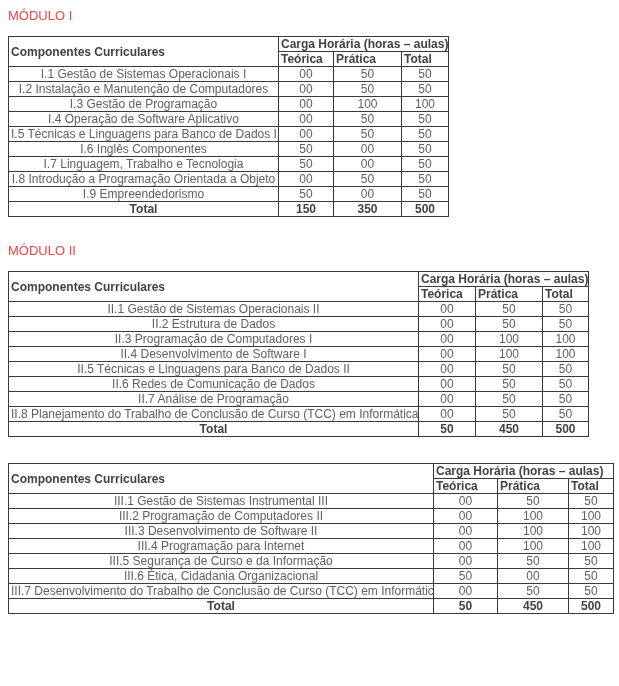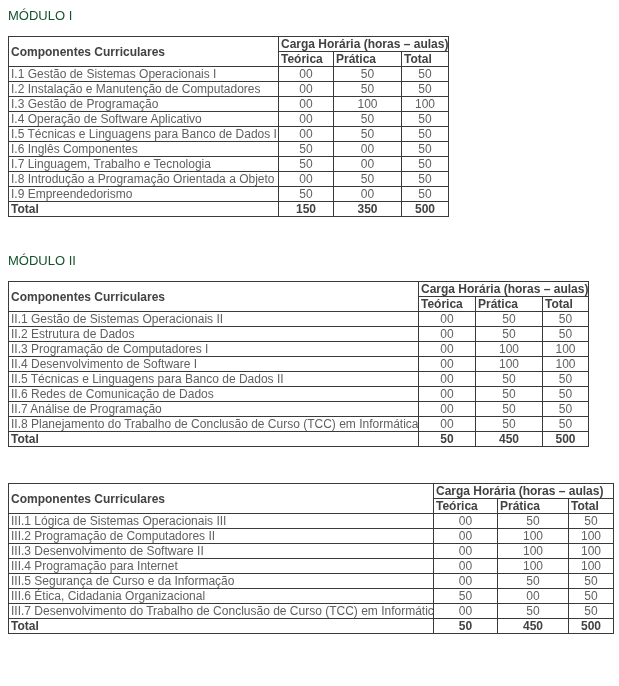--- a/index.html
+++ b/index.html
@@ -9,25 +9,25 @@
   }
   body {
     width: 619px;
     height: 686px;
     font-family: "Liberation Sans", sans-serif;
     box-sizing: border-box;
     padding: 8px;
     overflow: hidden;
   }
   .module { margin: 0; }
-  .module + .module { margin-top: 36px; }
+  .module + .module { margin-top: 26px; }
   .module-title {
     font-size: 13px;
     line-height: 15px;
-    color: #14532d;
+    color: #ef4444;
     margin: 0 0 13px 0;
     font-weight: normal;
   }
   table.mod-table {
     border-collapse: collapse;
     table-layout: fixed;
     font-size: 12px;
     color: #616161;
     padding-left: 16px;
   }
@@ -39,21 +39,21 @@
     line-height: 14px;
     white-space: nowrap;
     overflow: hidden;
     font-size: 12px;
   }
   table.mod-table th {
     text-align: left;
     font-weight: bold;
     color: #424242;
   }
-  td.comp { text-align: left; }
+  td.comp { text-align: center; }
   td.num  { text-align: center; }
   tr.total-row td {
     font-weight: bold;
     color: #424242;
   }
   
   .t1 { width: 440px; }
   .t1 col.c1 { width: 270px; } .t1 col.c2 { width: 55px; }
   .t1 col.c3 { width: 68px; }  .t1 col.c4 { width: 47px; }
   .t2 { width: 580px; }
@@ -246,21 +246,21 @@
           <th colspan="3">Carga Horária (horas – aulas)</th>
         </tr>
         <tr>
           <th>Teórica</th>
           <th>Prática</th>
           <th>Total</th>
         </tr>
       </thead>
       <tbody>
           <tr>
-            <td class="comp">III.1 Lógica de Sistemas Operacionais III</td>
+            <td class="comp">III.1 Gestão de Sistemas Instrumental III</td>
             <td class="num">00</td>
             <td class="num">50</td>
             <td class="num">50</td>
           </tr>
           <tr>
             <td class="comp">III.2 Programação de Computadores II</td>
             <td class="num">00</td>
             <td class="num">100</td>
             <td class="num">100</td>
           </tr>

